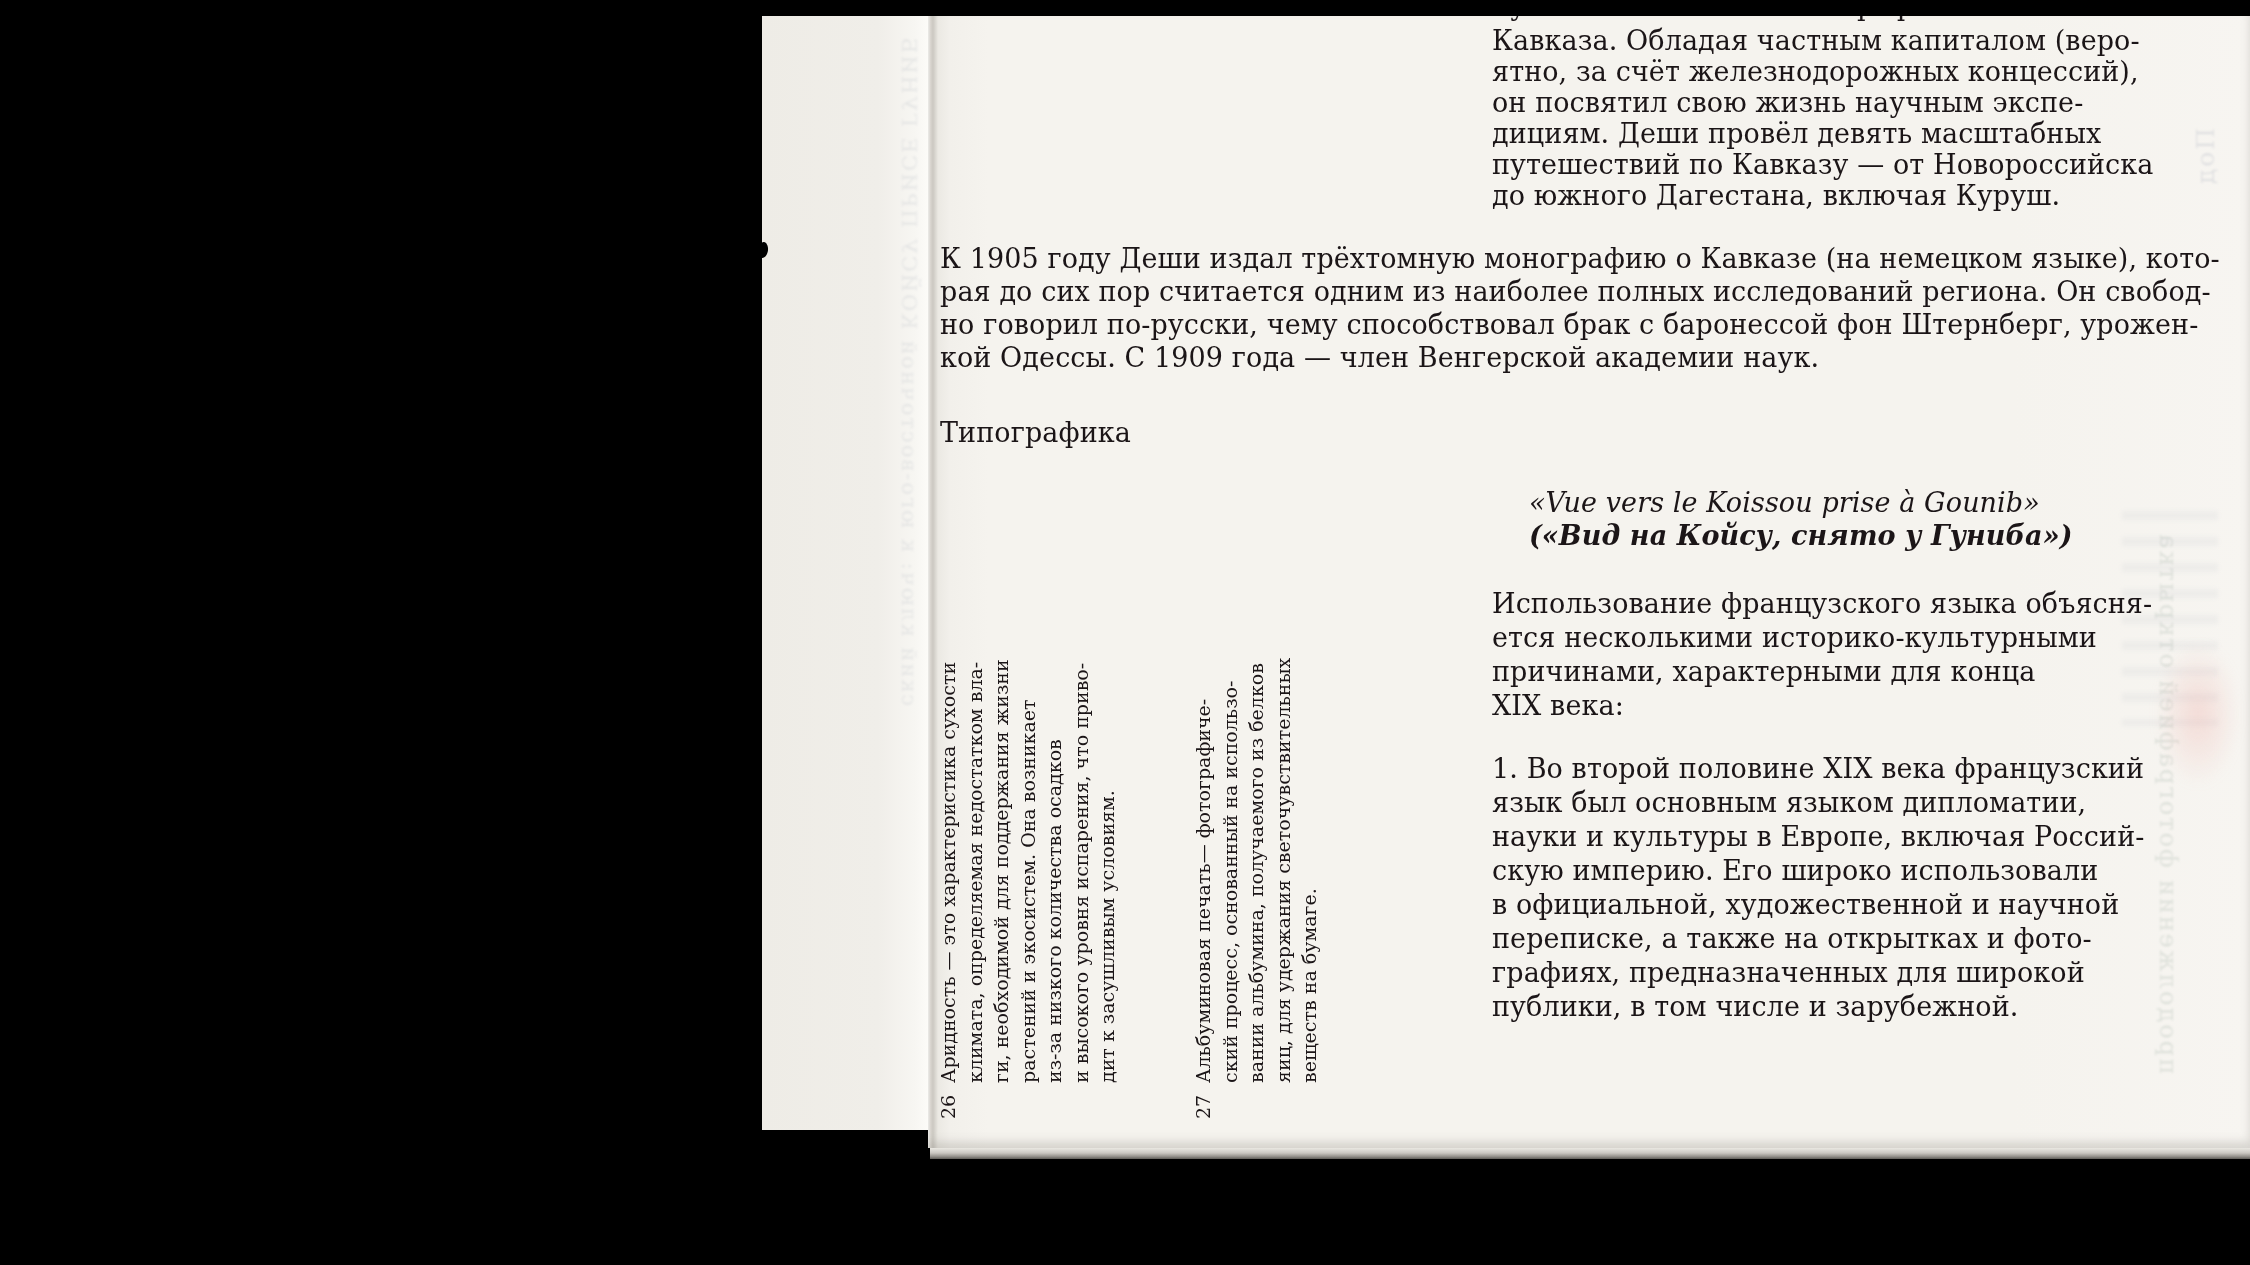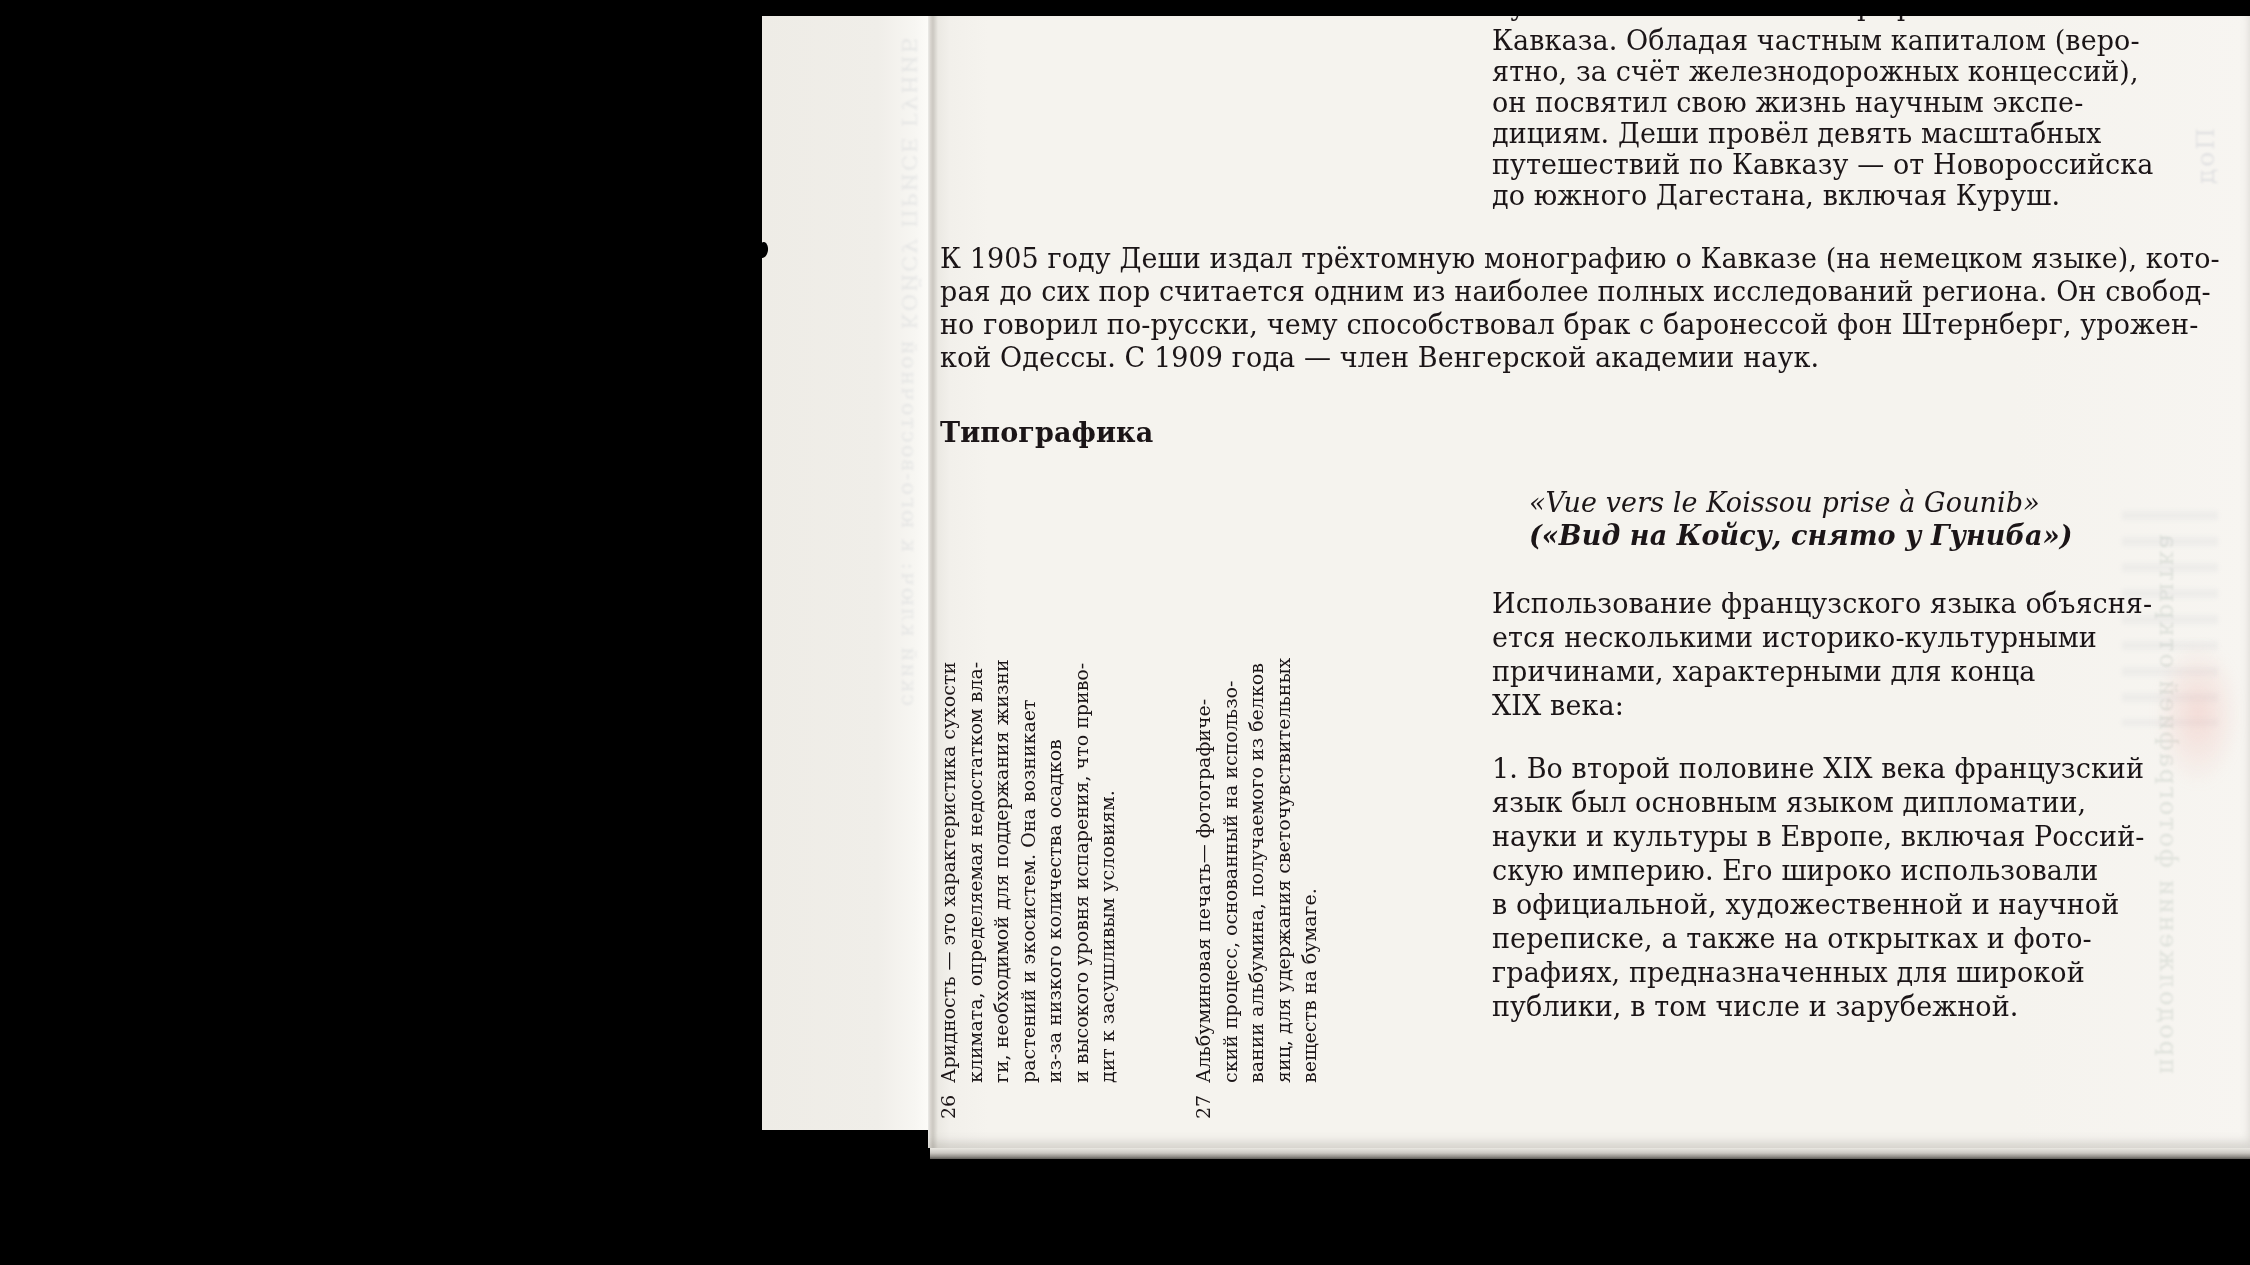--- a/index.html
+++ b/index.html
@@ -12,21 +12,21 @@
       background:linear-gradient(to right,#fdfcfa 0px,#dcd9d2 3px,#cfccc5 5px,#ebe9e3 10px,#f2f0eb 22px,#f5f3ee 60px,#f5f3ee 82%,#f7f5f1 100%);
       box-shadow:inset 0 -6px 10px rgba(120,115,108,.25);}
   .bottom-stack{position:absolute;left:168px;top:1132px;width:1320px;height:11px;
       background:linear-gradient(to bottom,#eae8e2 0%,#cac7c1 45%,#98958f 75%,#5f5d59 100%);}
   .edge-notch{position:absolute;left:-4px;top:226px;width:10px;height:16px;background:#000;
       border-radius:50% 60% 50% 60%;transform:rotate(12deg);}
   .txt{position:absolute;color:#1b1517;font-size:27px;line-height:31px;white-space:pre-line;
       letter-spacing:.1px;}
   .clipped{position:absolute;color:#1b1517;font-size:27px;line-height:31px;white-space:nowrap;}
   .para{line-height:33px;}
-  .bold{font-weight:bold;}
+  .bold{font-weight:normal;}
   .ital{font-style:italic;margin-left:40px;}
   .lh34{line-height:34px;}
   .footnote{position:absolute;transform-origin:0 0;transform:rotate(-90deg);
       color:#1b1517;font-size:19px;line-height:26.5px;}
   .fn-num{position:absolute;left:0;top:0;}
   .fn-text{display:block;padding-left:36px;white-space:pre-line;}
   .ghost{position:absolute;transform-origin:0 0;color:#8b94a4;opacity:.15;
       filter:blur(1px);font-size:21px;letter-spacing:2px;white-space:nowrap;}
   .ghost-left{transform:rotate(-90deg) scaleY(-1);line-height:30px;}
   .ghost-right{transform:rotate(-90deg) scaleY(-1);color:#7e9588;opacity:.2;

